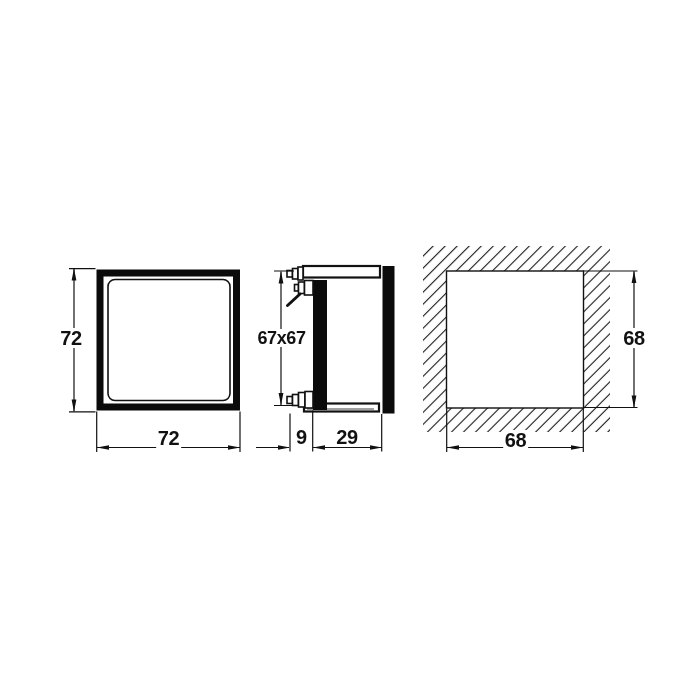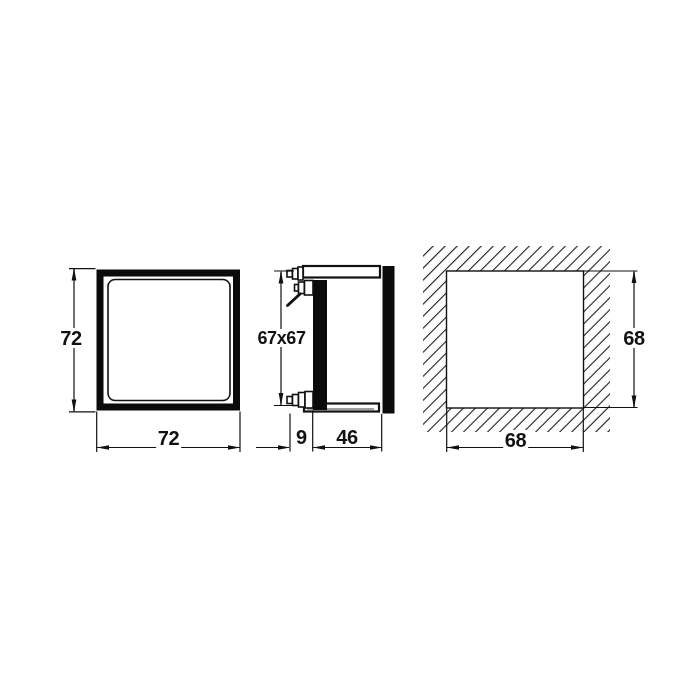--- a/index.html
+++ b/index.html
@@ -96,19 +96,19 @@
   </svg>
 
   <div class="dim-label" style="left:71px;top:338px;">72</div>
 
   <div class="dim-label" style="left:168.5px;top:438px;">72</div>
 
   <div class="dim-label cross" style="left:281.5px;top:338px;">67x67</div>
 
   <div class="dim-label" style="left:301.5px;top:437px;">9</div>
 
-  <div class="dim-label" style="left:347px;top:437px;">46</div>
+  <div class="dim-label" style="left:347px;top:437px;">29</div>
 
   <div class="dim-label" style="left:634px;top:337.5px;">68</div>
 
   <div class="dim-label" style="left:515.5px;top:439.5px;">68</div>
 
 </div>
 
 </body></html>

